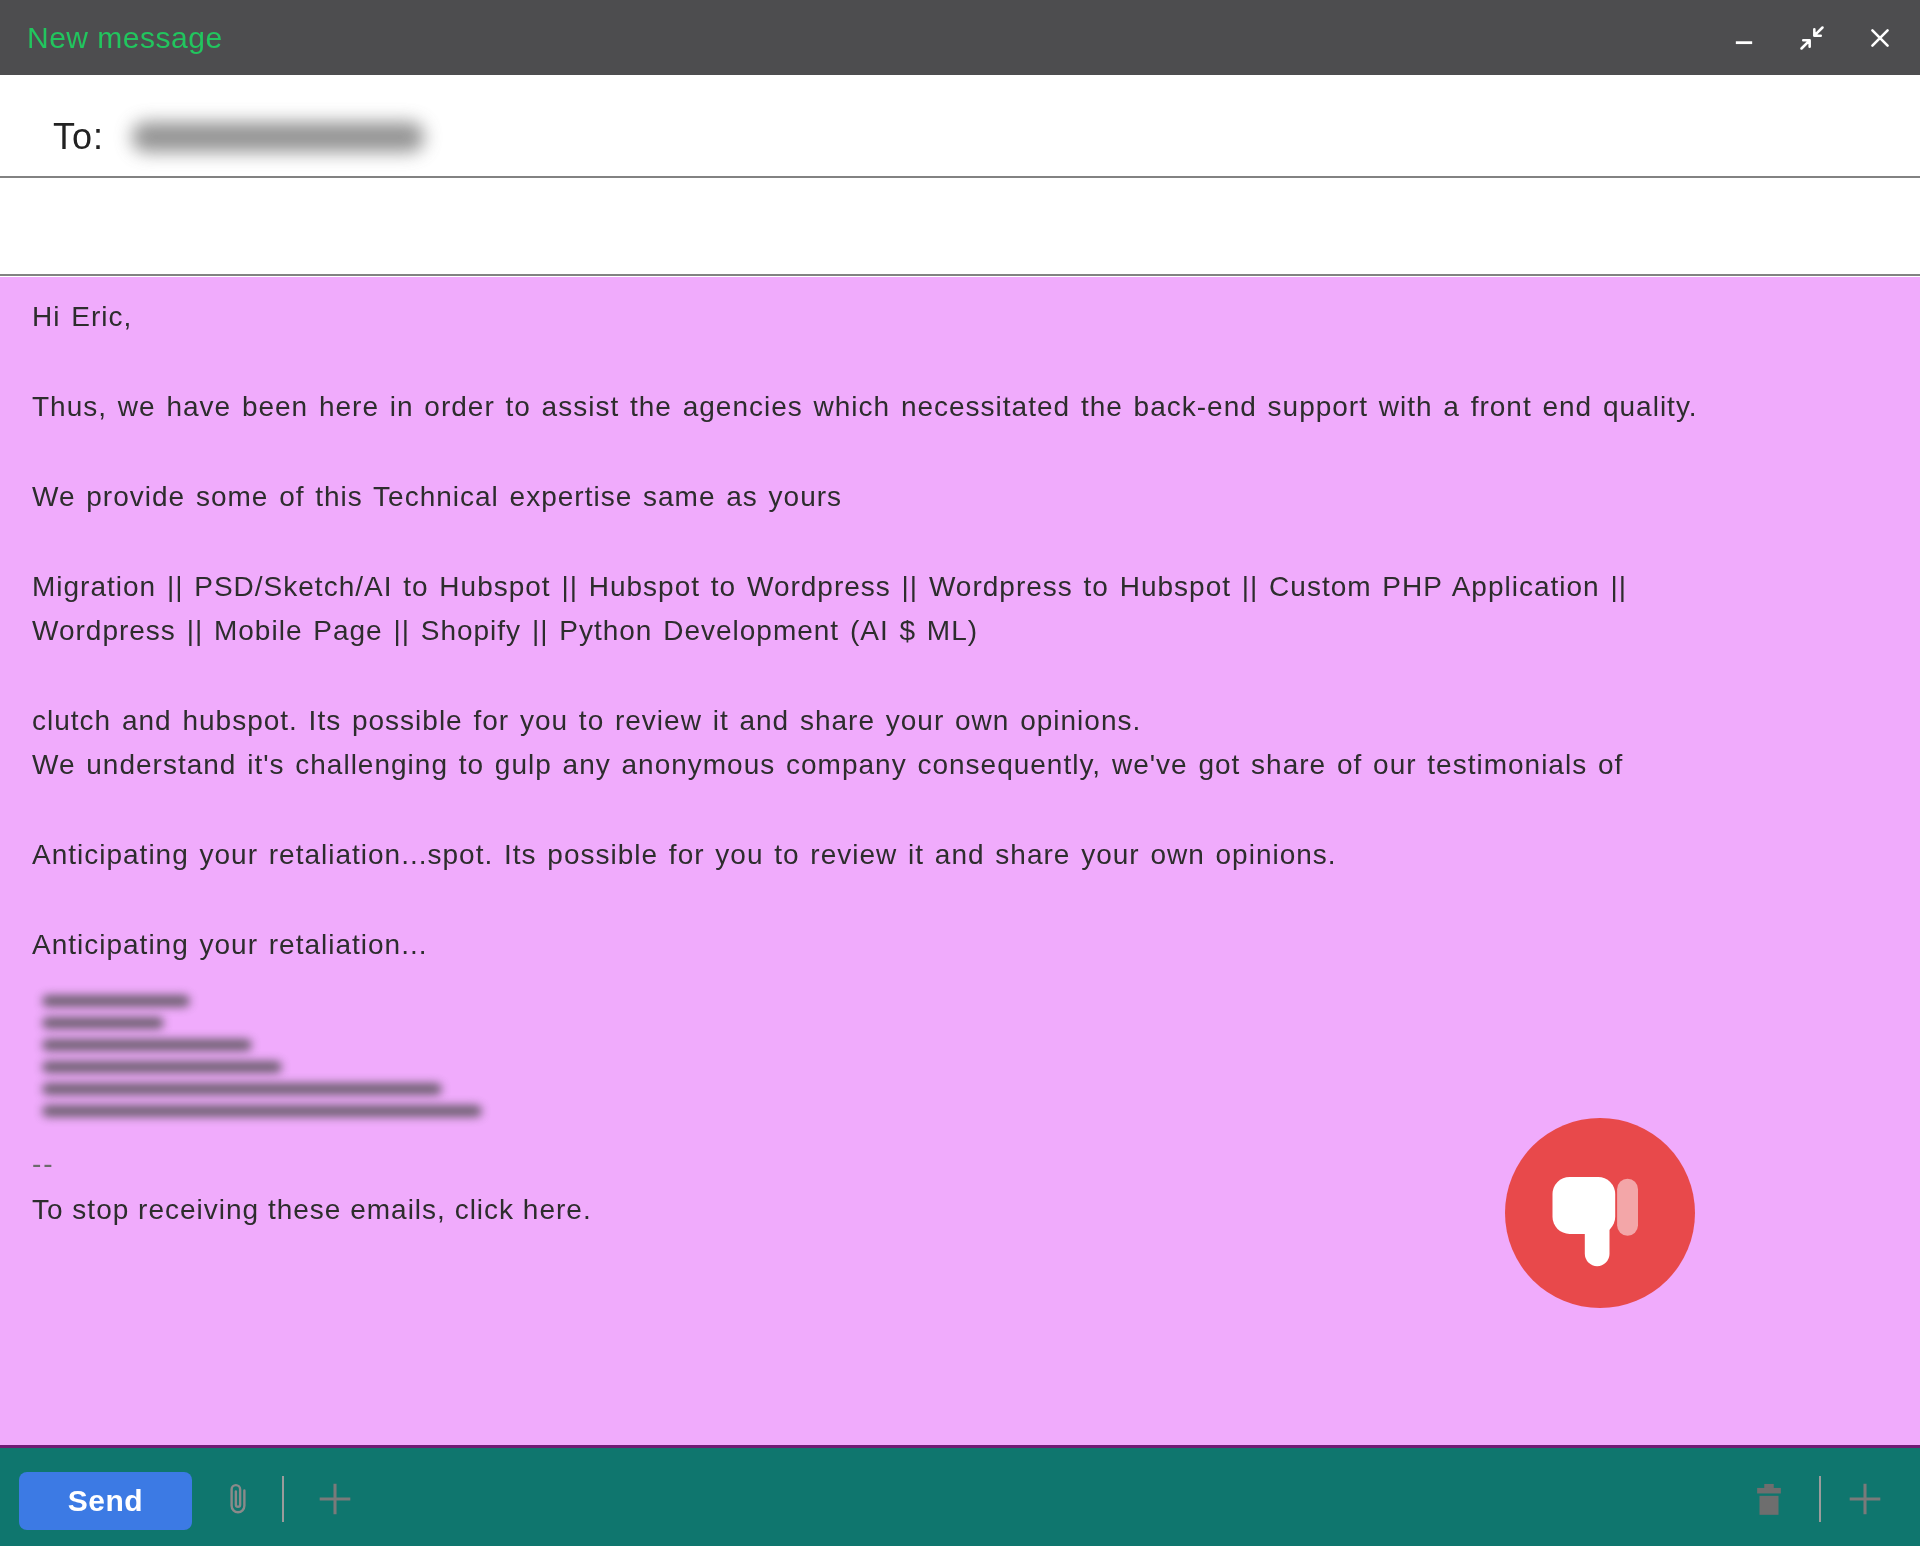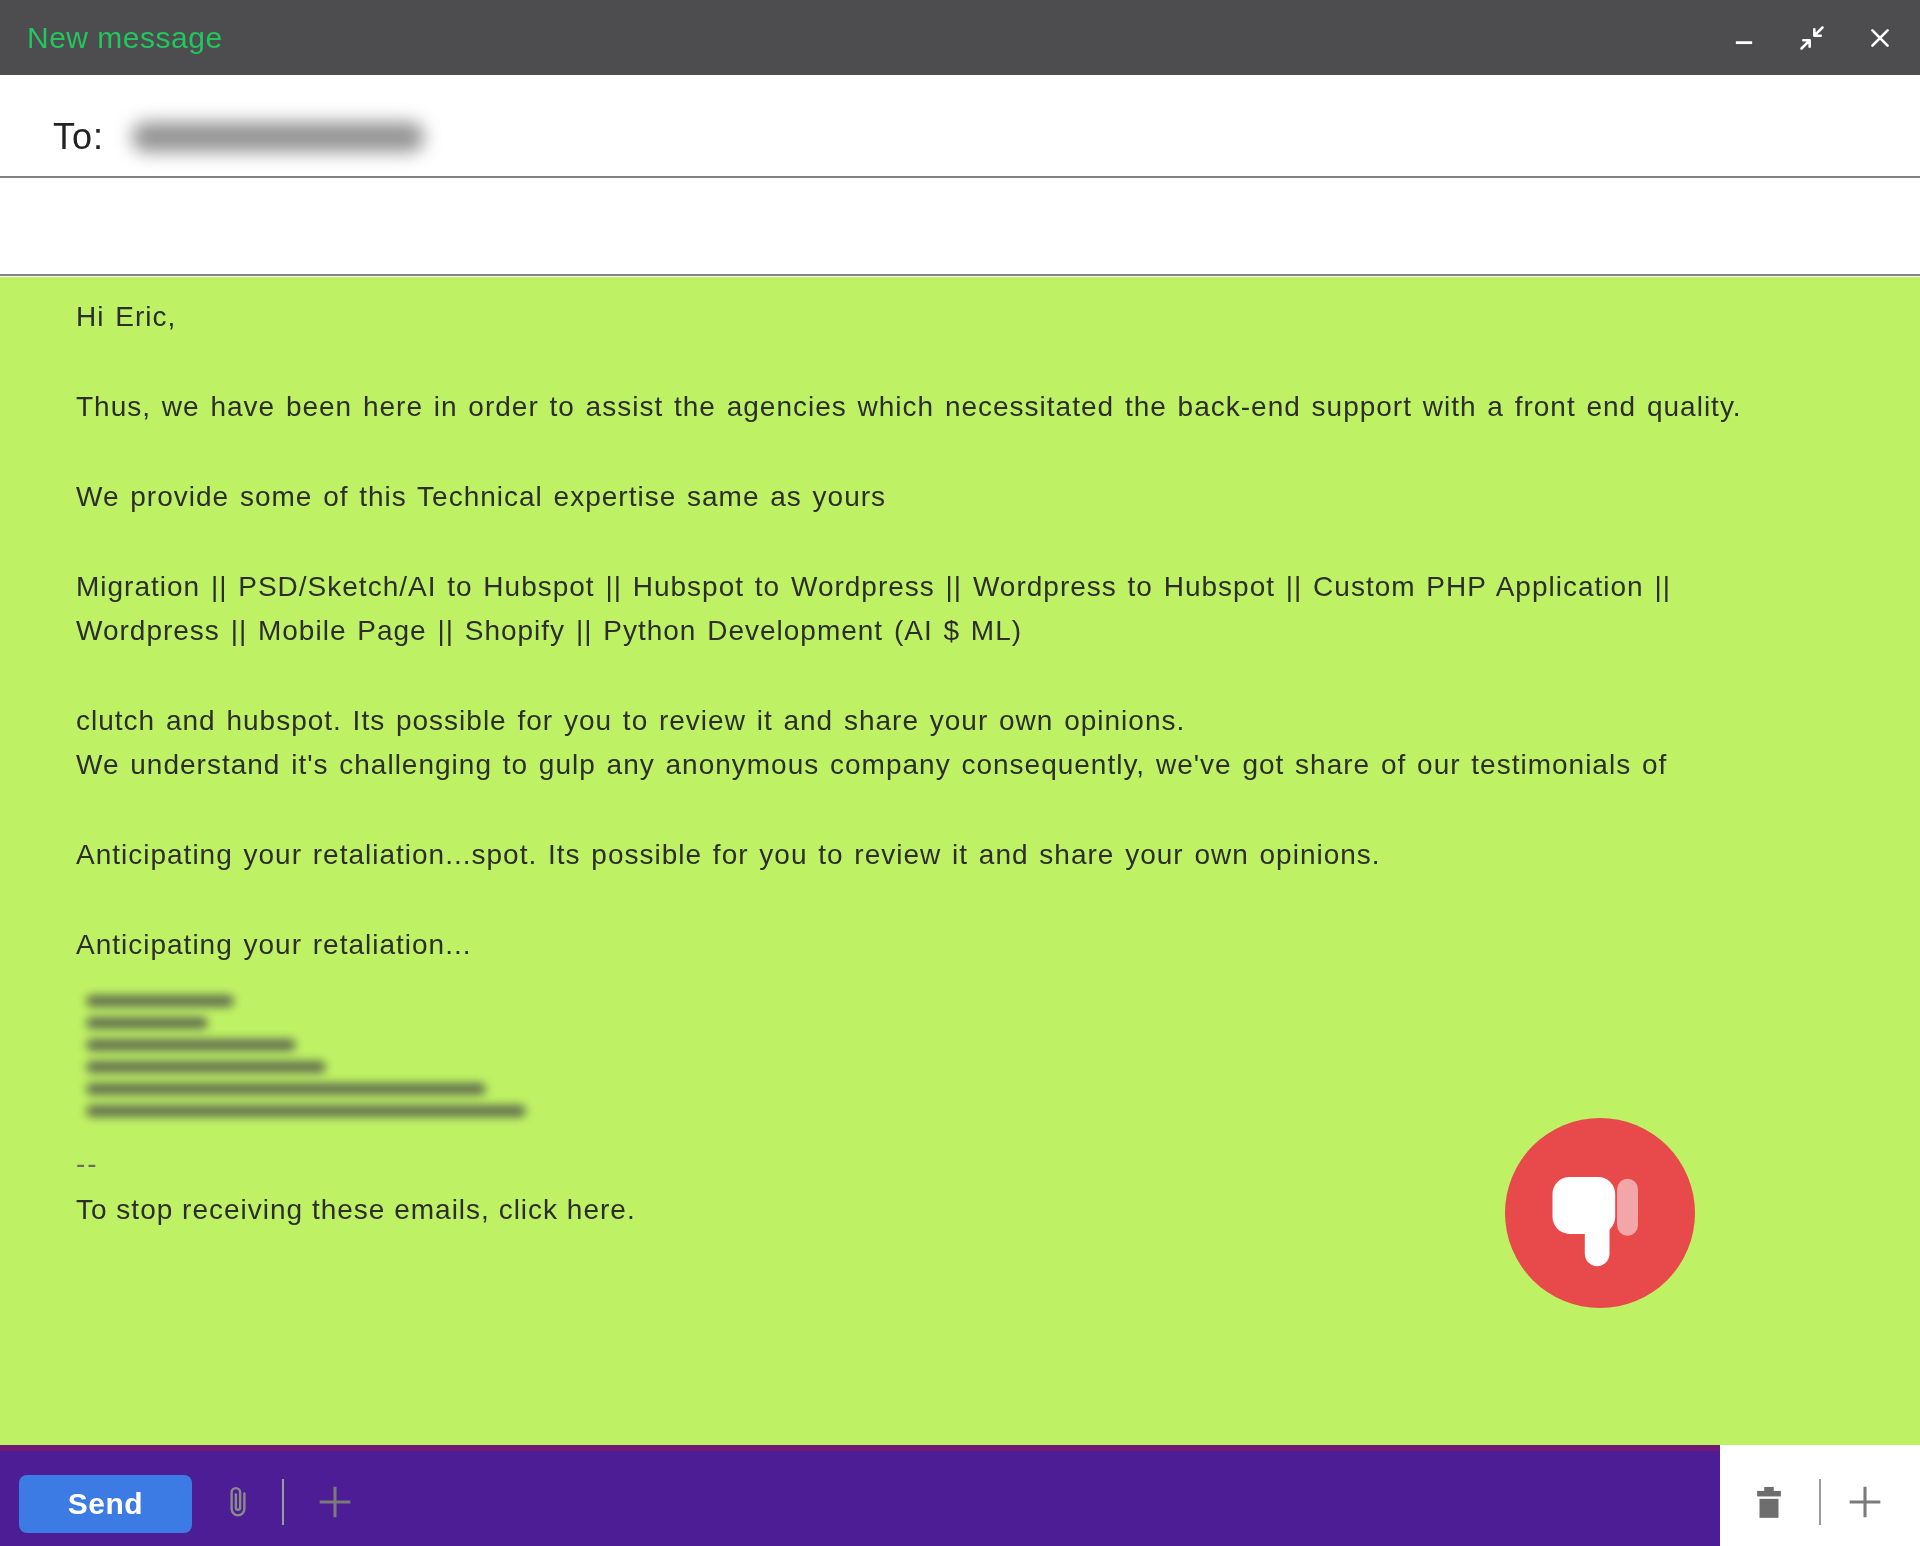--- a/index.html
+++ b/index.html
@@ -37,43 +37,43 @@
   .divider2 { top:274px; }
   .row-subject {
     position:absolute; top:178px; left:0; width:1920px; height:96px;
     background:#fff; display:flex; align-items:center;
   }
   .subject-text { font-size:36px; color:#222; margin-left:33px; letter-spacing:1px; }
 
   
   .message-body {
     position:absolute; top:277px; left:0; right:0; bottom:101px;
-    background:#bef264; padding:18px 0 0 76px; overflow:hidden;
+    background:#f0abfc; padding:18px 0 0 32px; overflow:hidden;
   }
   .para { margin-bottom:46px; }
   .body-line {
     font-size:28px; line-height:44px; letter-spacing:1px; word-spacing:2px;
     white-space:nowrap; color:#2d2d2d;
   }
   .signature { margin-top:-18px; }
   .sig-line {
     height:12px; border-radius:6px; background:#4a4a4a;
     filter:blur(5px); opacity:.78; margin-bottom:10px; margin-left:10px;
   }
   .sig-sep { font-size:28px; line-height:44px; color:#6b6b6b; margin-top:25px; letter-spacing:2px; }
   .footer-line { font-size:28px; line-height:44px; letter-spacing:1px; margin-top:2px; }
   .footer-link { color:#2d2d2d; text-decoration:none;margin-top:40px; }
 
   
   .thumb-badge { position:absolute; left:1505px; top:1118px; width:190px; height:190px; }
 
   
   .toolbar {
-    position:absolute; left:0; bottom:0; width:1720px; height:101px;
-    background:#4c1d95; border-top:6px solid #701a75;
+    position:absolute; left:0; bottom:0; width:1920px; height:101px;
+    background:#0f766e; border-top:3px solid #701a75;
   }
   .send-btn {
     position:absolute; left:19px; top:24px; width:173px; height:58px;
     background:#3c7ae4; border:none; border-radius:8px;
     color:#fff; font-size:30px; font-weight:bold; letter-spacing:.5px;
     font-family:"Liberation Sans", sans-serif; cursor:pointer;
     display:flex; align-items:center; justify-content:center;
   }
   .tb-icon { position:absolute; display:flex; align-items:center; justify-content:center; cursor:pointer; }
   .tb-sep { position:absolute; top:28px; width:2px; height:46px; background:#9b9b9b; }

